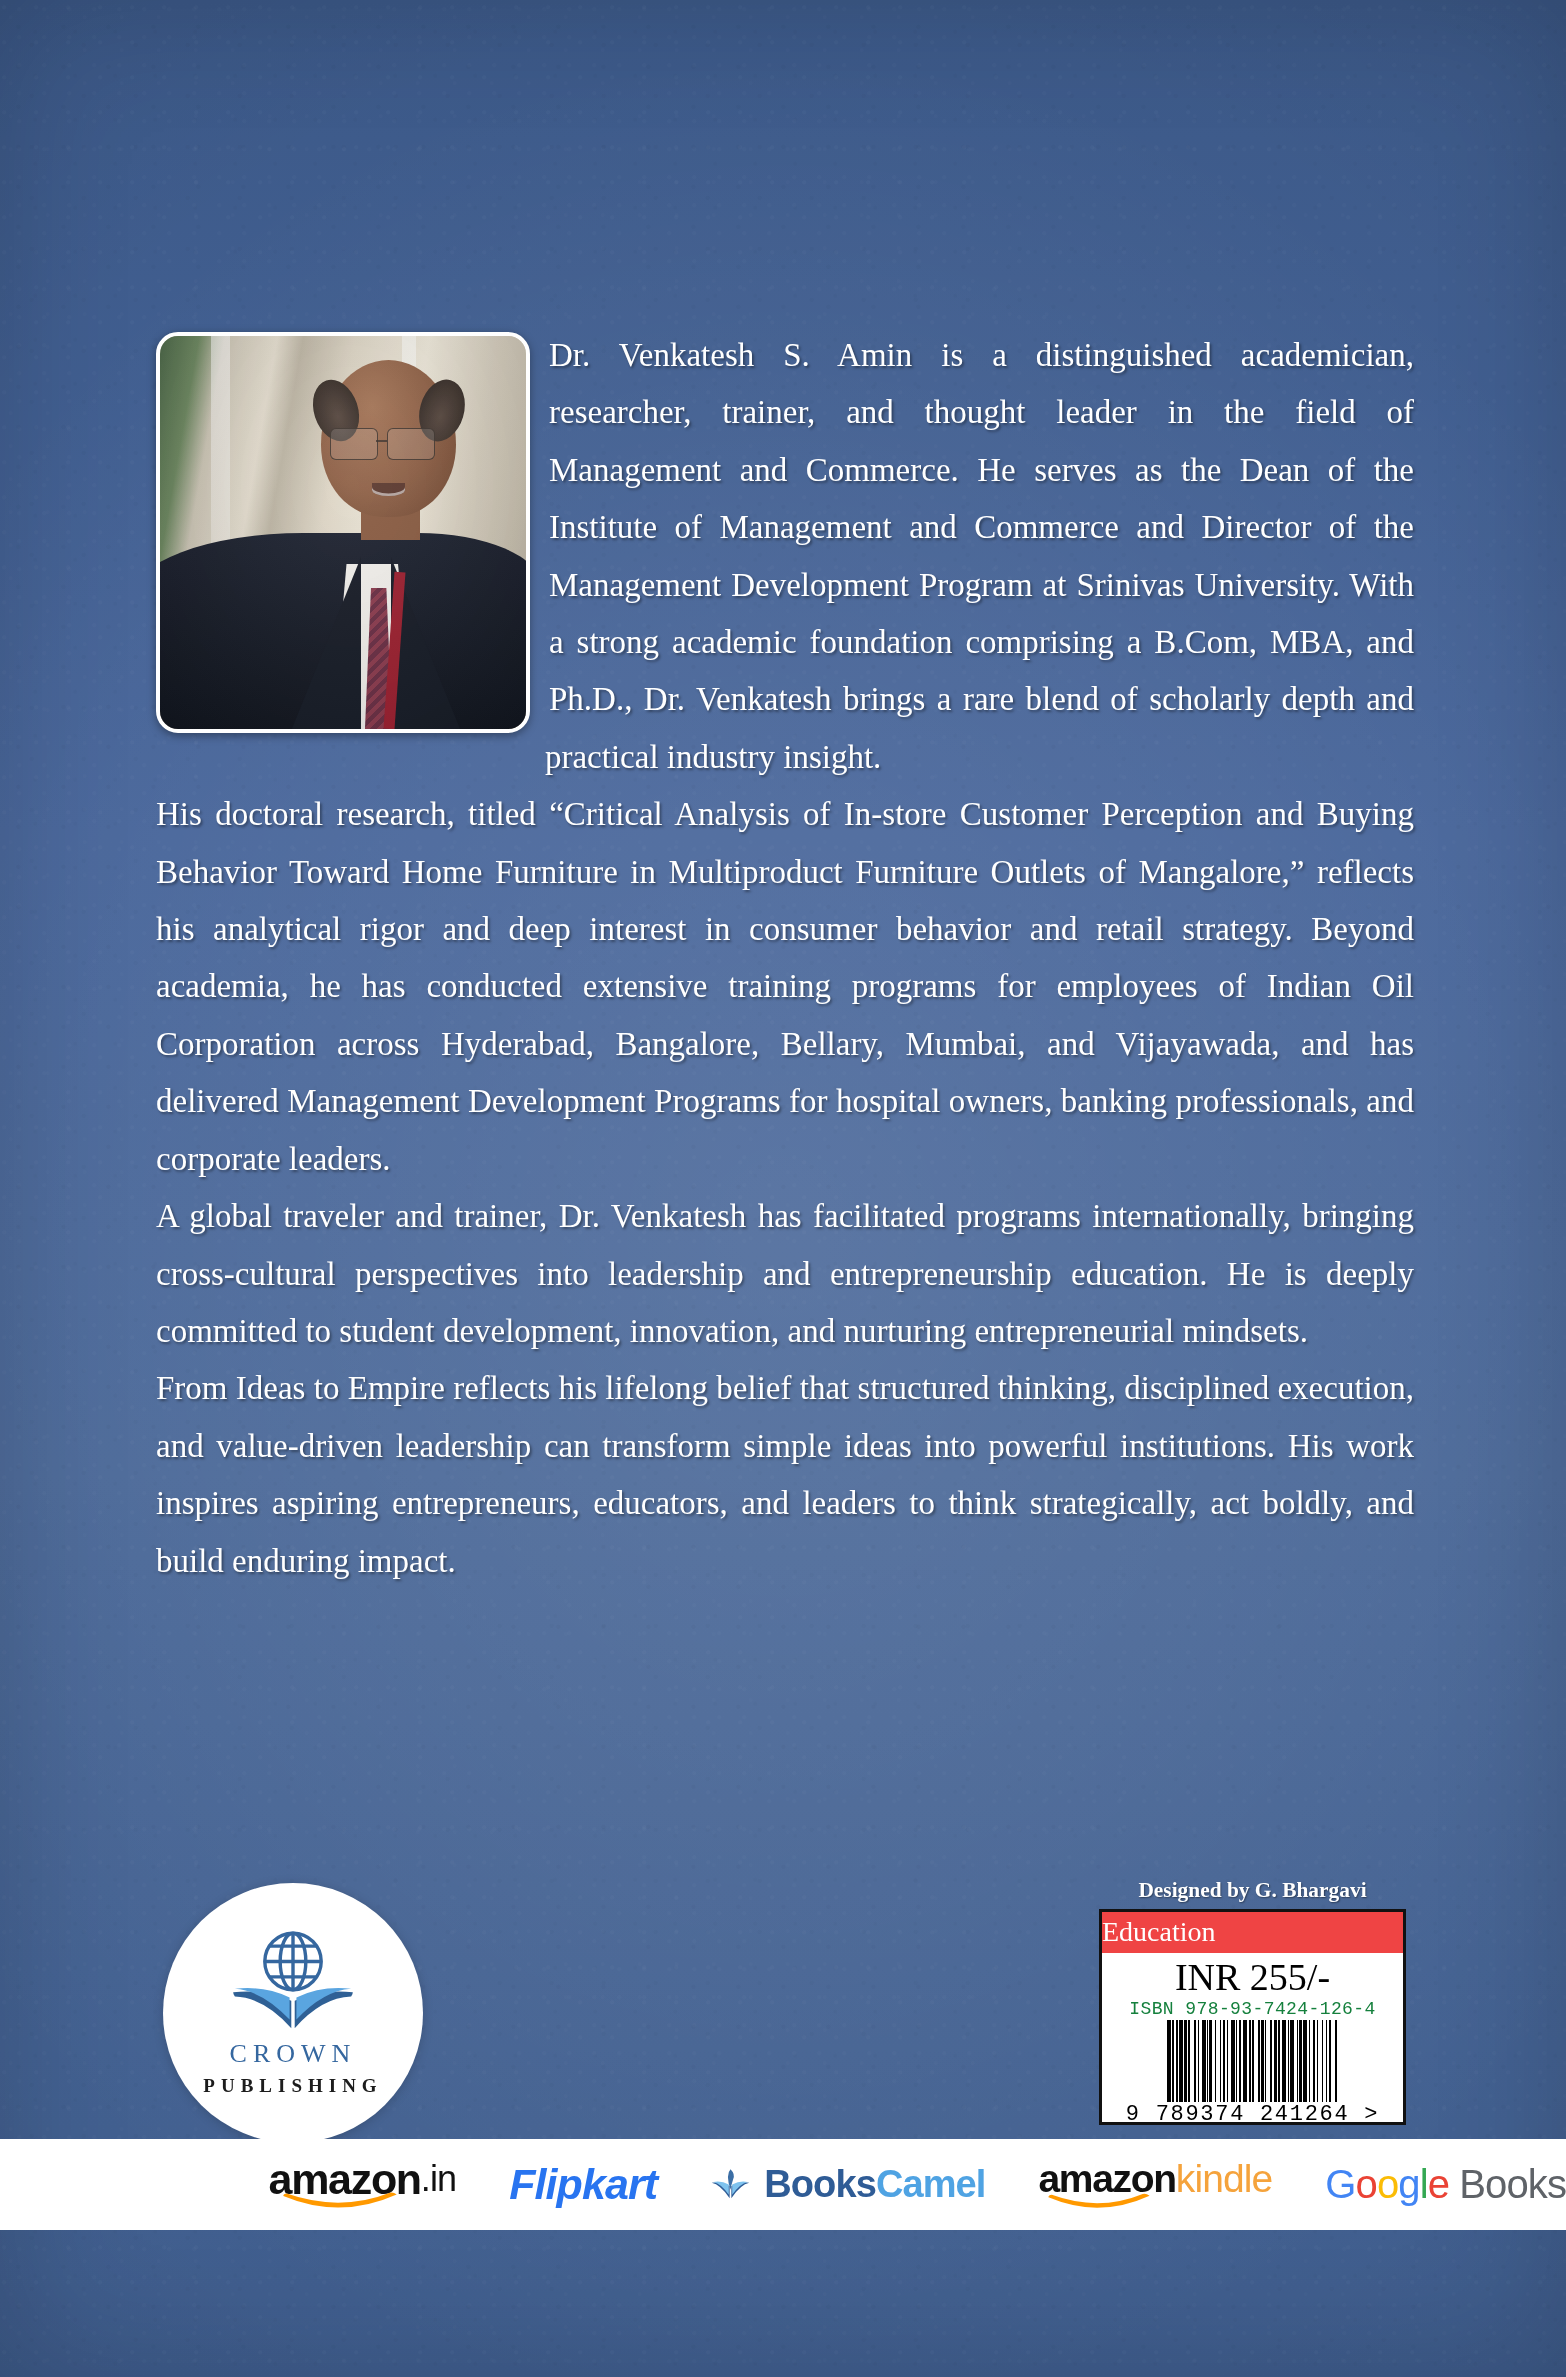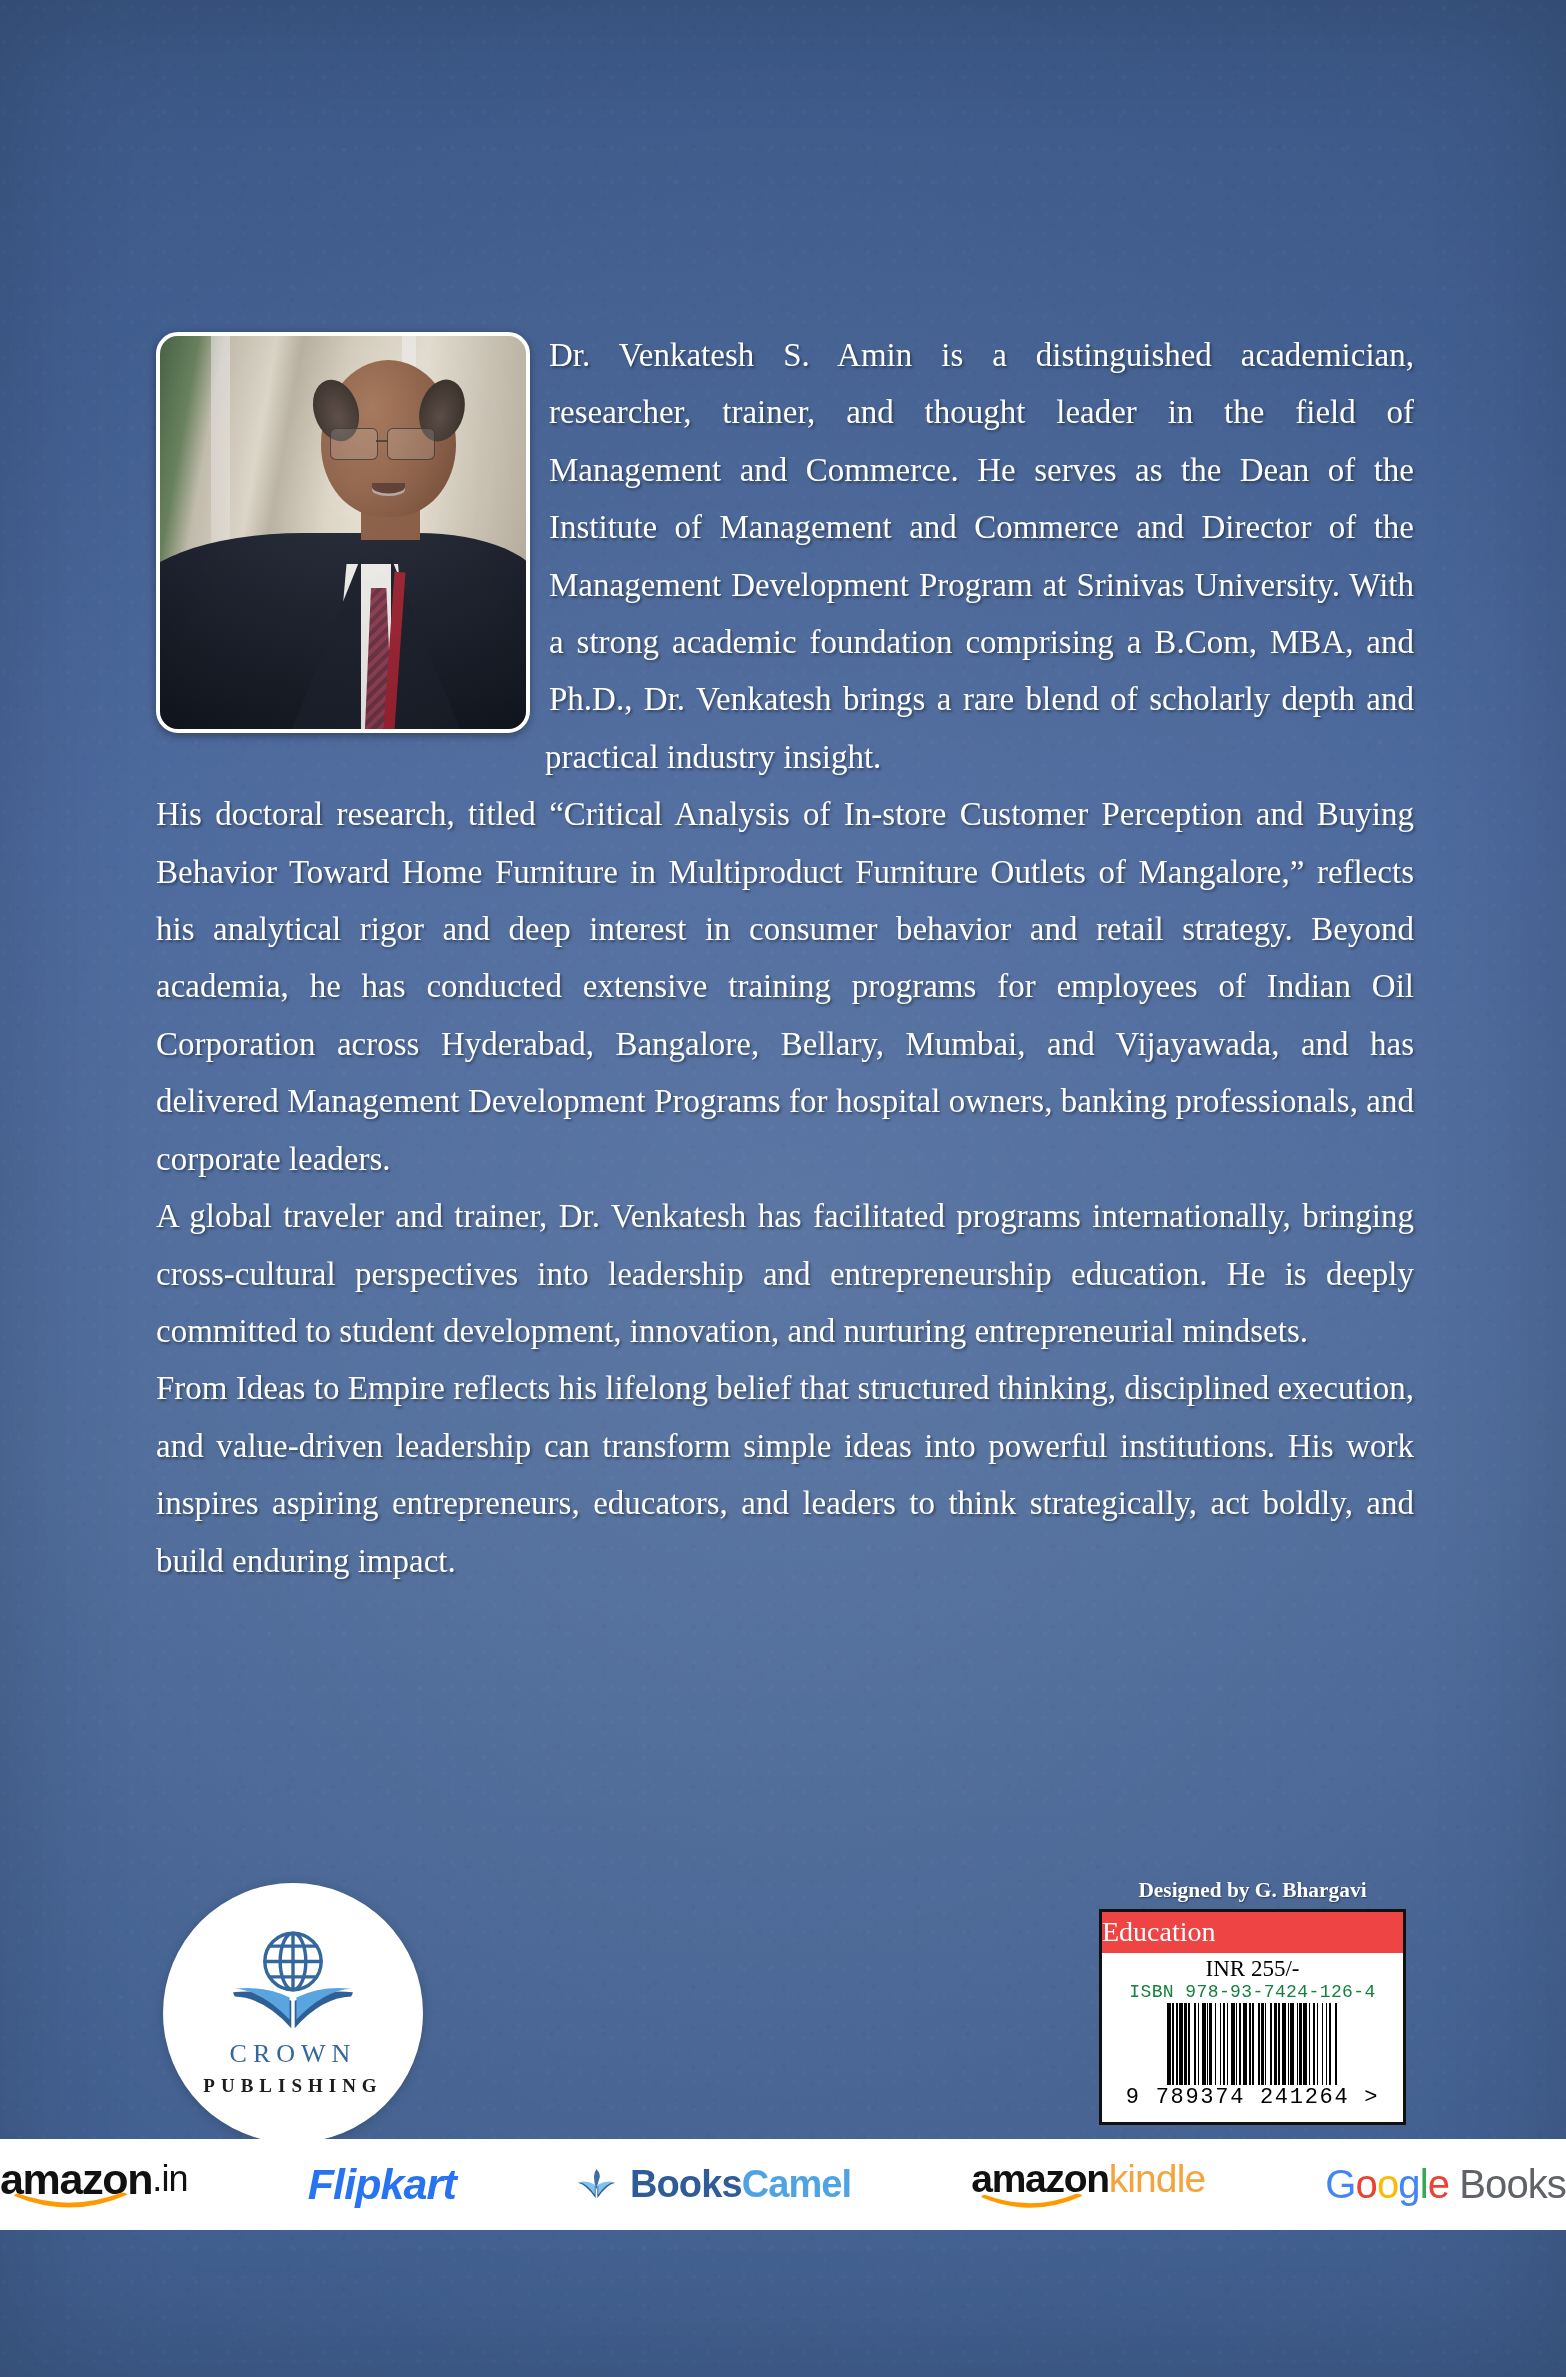--- a/index.html
+++ b/index.html
@@ -244,21 +244,21 @@
 
   
   .retail-strip {
     position: absolute;
     left: 0; top: 2139px;
     width: 1566px;
     height: 91px;
     background: #ffffff;
     display: flex;
     align-items: center;
-    justify-content: space-between;
+    justify-content: flex-end;
     gap: 53px;
     z-index: 6;
   }
   .retailer { display: flex; align-items: center; }
 
   
   .rl-amazon { position: relative; padding-bottom: 10.3px; }
   .rl-amazon .word {
     font-family: "Liberation Sans", sans-serif;
     font-weight: bold;
@@ -361,21 +361,21 @@
     color: #ffffff;
     text-align: left;
     font-size: 28px;
     line-height: 1.3;
     padding: 1.7px 0 3.4px;
     font-family: "Liberation Serif", "DejaVu Serif", serif;
   }
   .bc-price {
     text-align: center;
     color: #000000;
-    font-size: 23px;
+    font-size: 38px;
     font-family: "Liberation Serif", "DejaVu Serif", serif;
     line-height: 1.15;
     padding-top: 2.6px;
   }
   .bc-isbn {
     text-align: center;
     color: #15803d;
     font-family: "Liberation Mono", "DejaVu Sans Mono", monospace;
     font-size: 18px;
     letter-spacing: 0.4px;

